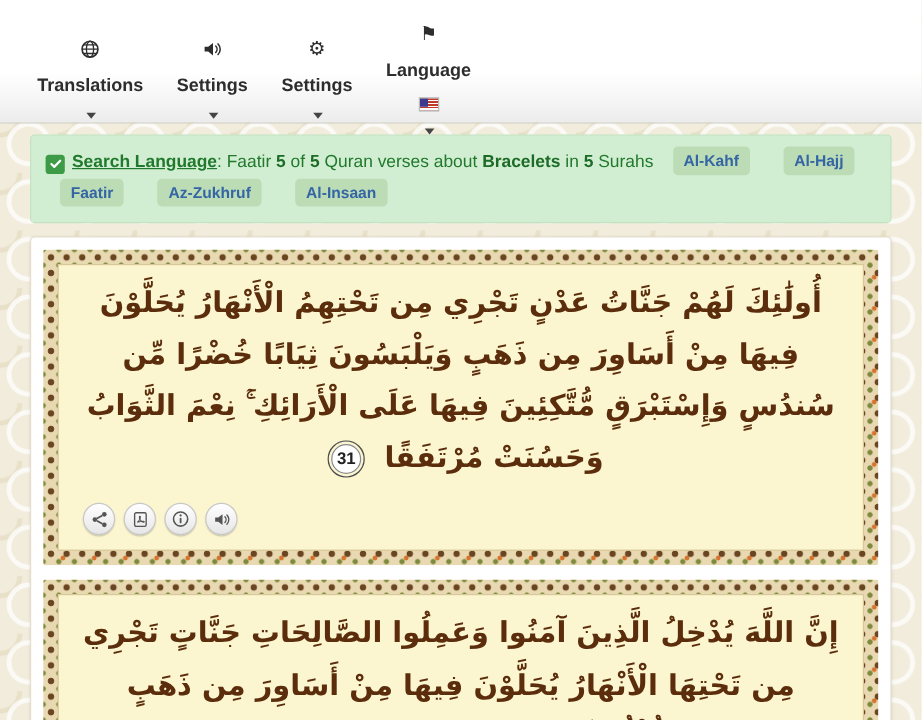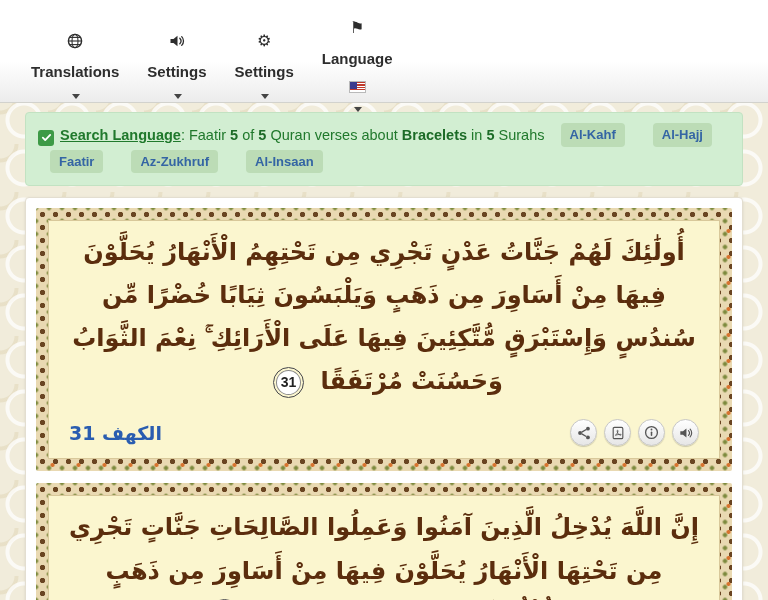--- a/index.html
+++ b/index.html
@@ -214,21 +214,20 @@
 
   <div class="cards">
 
     <div class="ornate">
       <div class="verse-inner">
         <div class="ayah" dir="rtl">
           <span>أُولَٰئِكَ لَهُمْ جَنَّاتُ عَدْنٍ تَجْرِي مِن تَحْتِهِمُ الْأَنْهَارُ يُحَلَّوْنَ فِيهَا مِنْ أَسَاوِرَ مِن ذَهَبٍ وَيَلْبَسُونَ ثِيَابًا خُضْرًا مِّن سُندُسٍ وَإِسْتَبْرَقٍ مُّتَّكِئِينَ فِيهَا عَلَى الْأَرَائِكِ ۚ نِعْمَ الثَّوَابُ وَحَسُنَتْ مُرْتَفَقًا</span>
           <span class="num-circle">31</span>
         </div>
         <div class="card-footer">
-          <span class="surah-label">الكهف 31</span>
           <div class="actions">
             <button class="action-btn">
               <svg width="14" height="14" viewBox="0 0 16 16">
                   <circle cx="12.5" cy="3" r="2.2" fill="#555"></circle>
                   <circle cx="3.5" cy="8" r="2.2" fill="#555"></circle>
                   <circle cx="12.5" cy="13" r="2.2" fill="#555"></circle>
                   <line x1="5.4" y1="7" x2="10.6" y2="4" stroke="#555" stroke-width="1.6"></line>
                   <line x1="5.4" y1="9" x2="10.6" y2="12" stroke="#555" stroke-width="1.6"></line>
                 </svg>
             </button>

